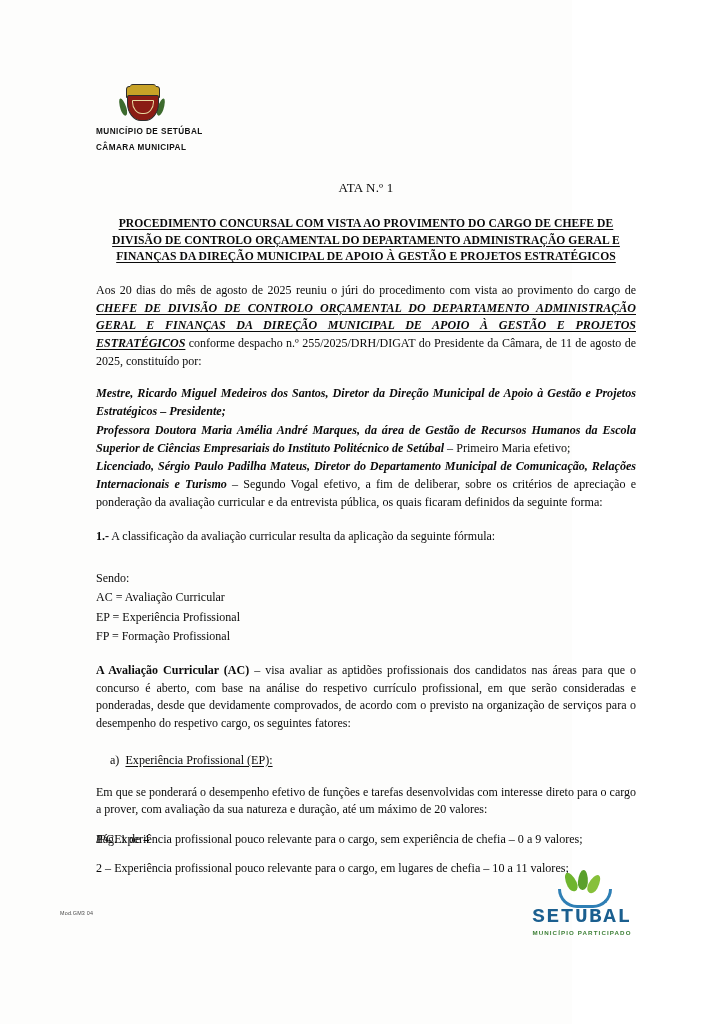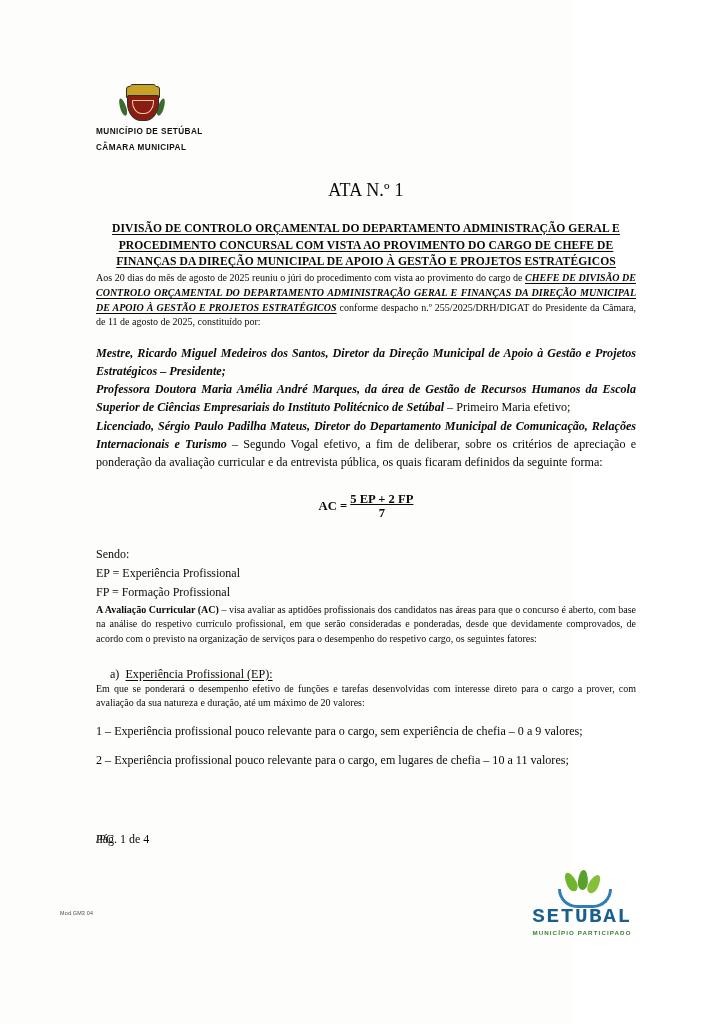--- a/index.html
+++ b/index.html
@@ -99,40 +99,41 @@
     font-weight: bold;
     letter-spacing: 0.45px;
     color: #111;
     line-height: 1.45;
     margin-top: 4px;
   }
 
   
   .ata-no {
     text-align: center;
-    font-size: 18px;
+    font-size: 13px;
     margin-top: 26px;
     letter-spacing: 0.2px;
   }
   .doc-title {
     text-align: center;
     font-weight: bold;
     font-size: 11.6px;
     line-height: 1.45;
     margin-top: 20px;
     text-decoration: underline;
     text-underline-offset: 2px;
     letter-spacing: 0.05px;
   }
 
   
   .para {
-    font-size: 10px;
+    font-size: 12px;
     line-height: 1.47;
     text-align: justify;
+    margin-top: 16px;
   }
   .u { text-decoration: underline; text-underline-offset: 2px; }
   .bi { font-weight: bold; font-style: italic; }
   .b { font-weight: bold; }
 
   .jury {
     font-size: 12.1px;
     line-height: 1.47;
     text-align: justify;
     margin-top: 15px;
@@ -263,40 +264,39 @@
         <div class="crown"></div>
         <div class="shield"></div>
       </div>
       <div class="org-line">MUNICÍPIO DE SETÚBAL</div>
       <div class="org-line">CÂMARA MUNICIPAL</div>
     </div>
 
     <div class="ata-no">ATA N.º 1</div>
 
     <div class="doc-title">
+      <div>PROCEDIMENTO CONCURSAL COM VISTA AO PROVIMENTO DO CARGO DE CHEFE DE</div>
       <div>DIVISÃO DE CONTROLO ORÇAMENTAL DO DEPARTAMENTO ADMINISTRAÇÃO GERAL E</div>
-      <div>PROCEDIMENTO CONCURSAL COM VISTA AO PROVIMENTO DO CARGO DE CHEFE DE</div>
       <div>FINANÇAS DA DIREÇÃO MUNICIPAL DE APOIO À GESTÃO E PROJETOS ESTRATÉGICOS</div>
     </div>
 
     <div class="para"><span>Aos 20 dias do mês de agosto de 2025 reuniu o júri do procedimento com vista ao provimento do cargo de </span><span class="bi u">CHEFE DE DIVISÃO DE CONTROLO ORÇAMENTAL DO DEPARTAMENTO ADMINISTRAÇÃO GERAL E FINANÇAS DA DIREÇÃO MUNICIPAL DE APOIO À GESTÃO E PROJETOS ESTRATÉGICOS</span><span> conforme despacho n.º 255/2025/DRH/DIGAT do Presidente da Câmara, de 11 de agosto de 2025, constituído por:</span></div>
 
     <div class="jury">
       <p><span class="bi">Mestre, Ricardo Miguel Medeiros dos Santos, Diretor da Direção Municipal de Apoio à Gestão e Projetos Estratégicos</span><span class="bi"> – Presidente;</span></p>
       <p><span class="bi">Professora Doutora Maria Amélia André Marques, da área de Gestão de Recursos Humanos da Escola Superior de Ciências Empresariais do Instituto Politécnico de Setúbal</span><span> – Primeiro Maria efetivo;</span></p>
       <p><span class="bi">Licenciado, Sérgio Paulo Padilha Mateus, Diretor do Departamento Municipal de Comunicação, Relações Internacionais e Turismo</span><span> – Segundo Vogal efetivo, a fim de deliberar, sobre os critérios de apreciação e ponderação da avaliação curricular e da entrevista pública, os quais ficaram definidos da seguinte forma:</span></p>
     </div>
 
-
-    <div class="formula-wrap">
-      <span>AC = </span><span class="frac"><span class="num">5 EP + 2 FP</span><span class="den">7</span></span>
-    </div>
+    <div class="para"><span class="b">1.-</span><span> A classificação da avaliação curricular resulta da aplicação da seguinte fórmula:</span></div>
+
 
     <div class="legend">
       <div>Sendo:</div>
+      <div>AC = Avaliação Curricular</div>
       <div>EP = Experiência Profissional</div>
       <div>FP = Formação Profissional</div>
     </div>
 
     <div class="para"><span class="b">A Avaliação Curricular (AC)</span><span> – visa avaliar as aptidões profissionais dos candidatos nas áreas para que o concurso é aberto, com base na análise do respetivo currículo profissional, em que serão consideradas e ponderadas, desde que devidamente comprovados, de acordo com o previsto na organização de serviços para o desempenho do respetivo cargo, os seguintes fatores:</span></div>
 
     <div class="sub-head"><span>a)</span>&nbsp;&nbsp;<span class="u-label">Experiência Profissional (EP):</span></div>
 
     <div class="para">Em que se ponderará o desempenho efetivo de funções e tarefas desenvolvidas com interesse direto para o cargo a prover, com avaliação da sua natureza e duração, até um máximo de 20 valores:</div>
 

